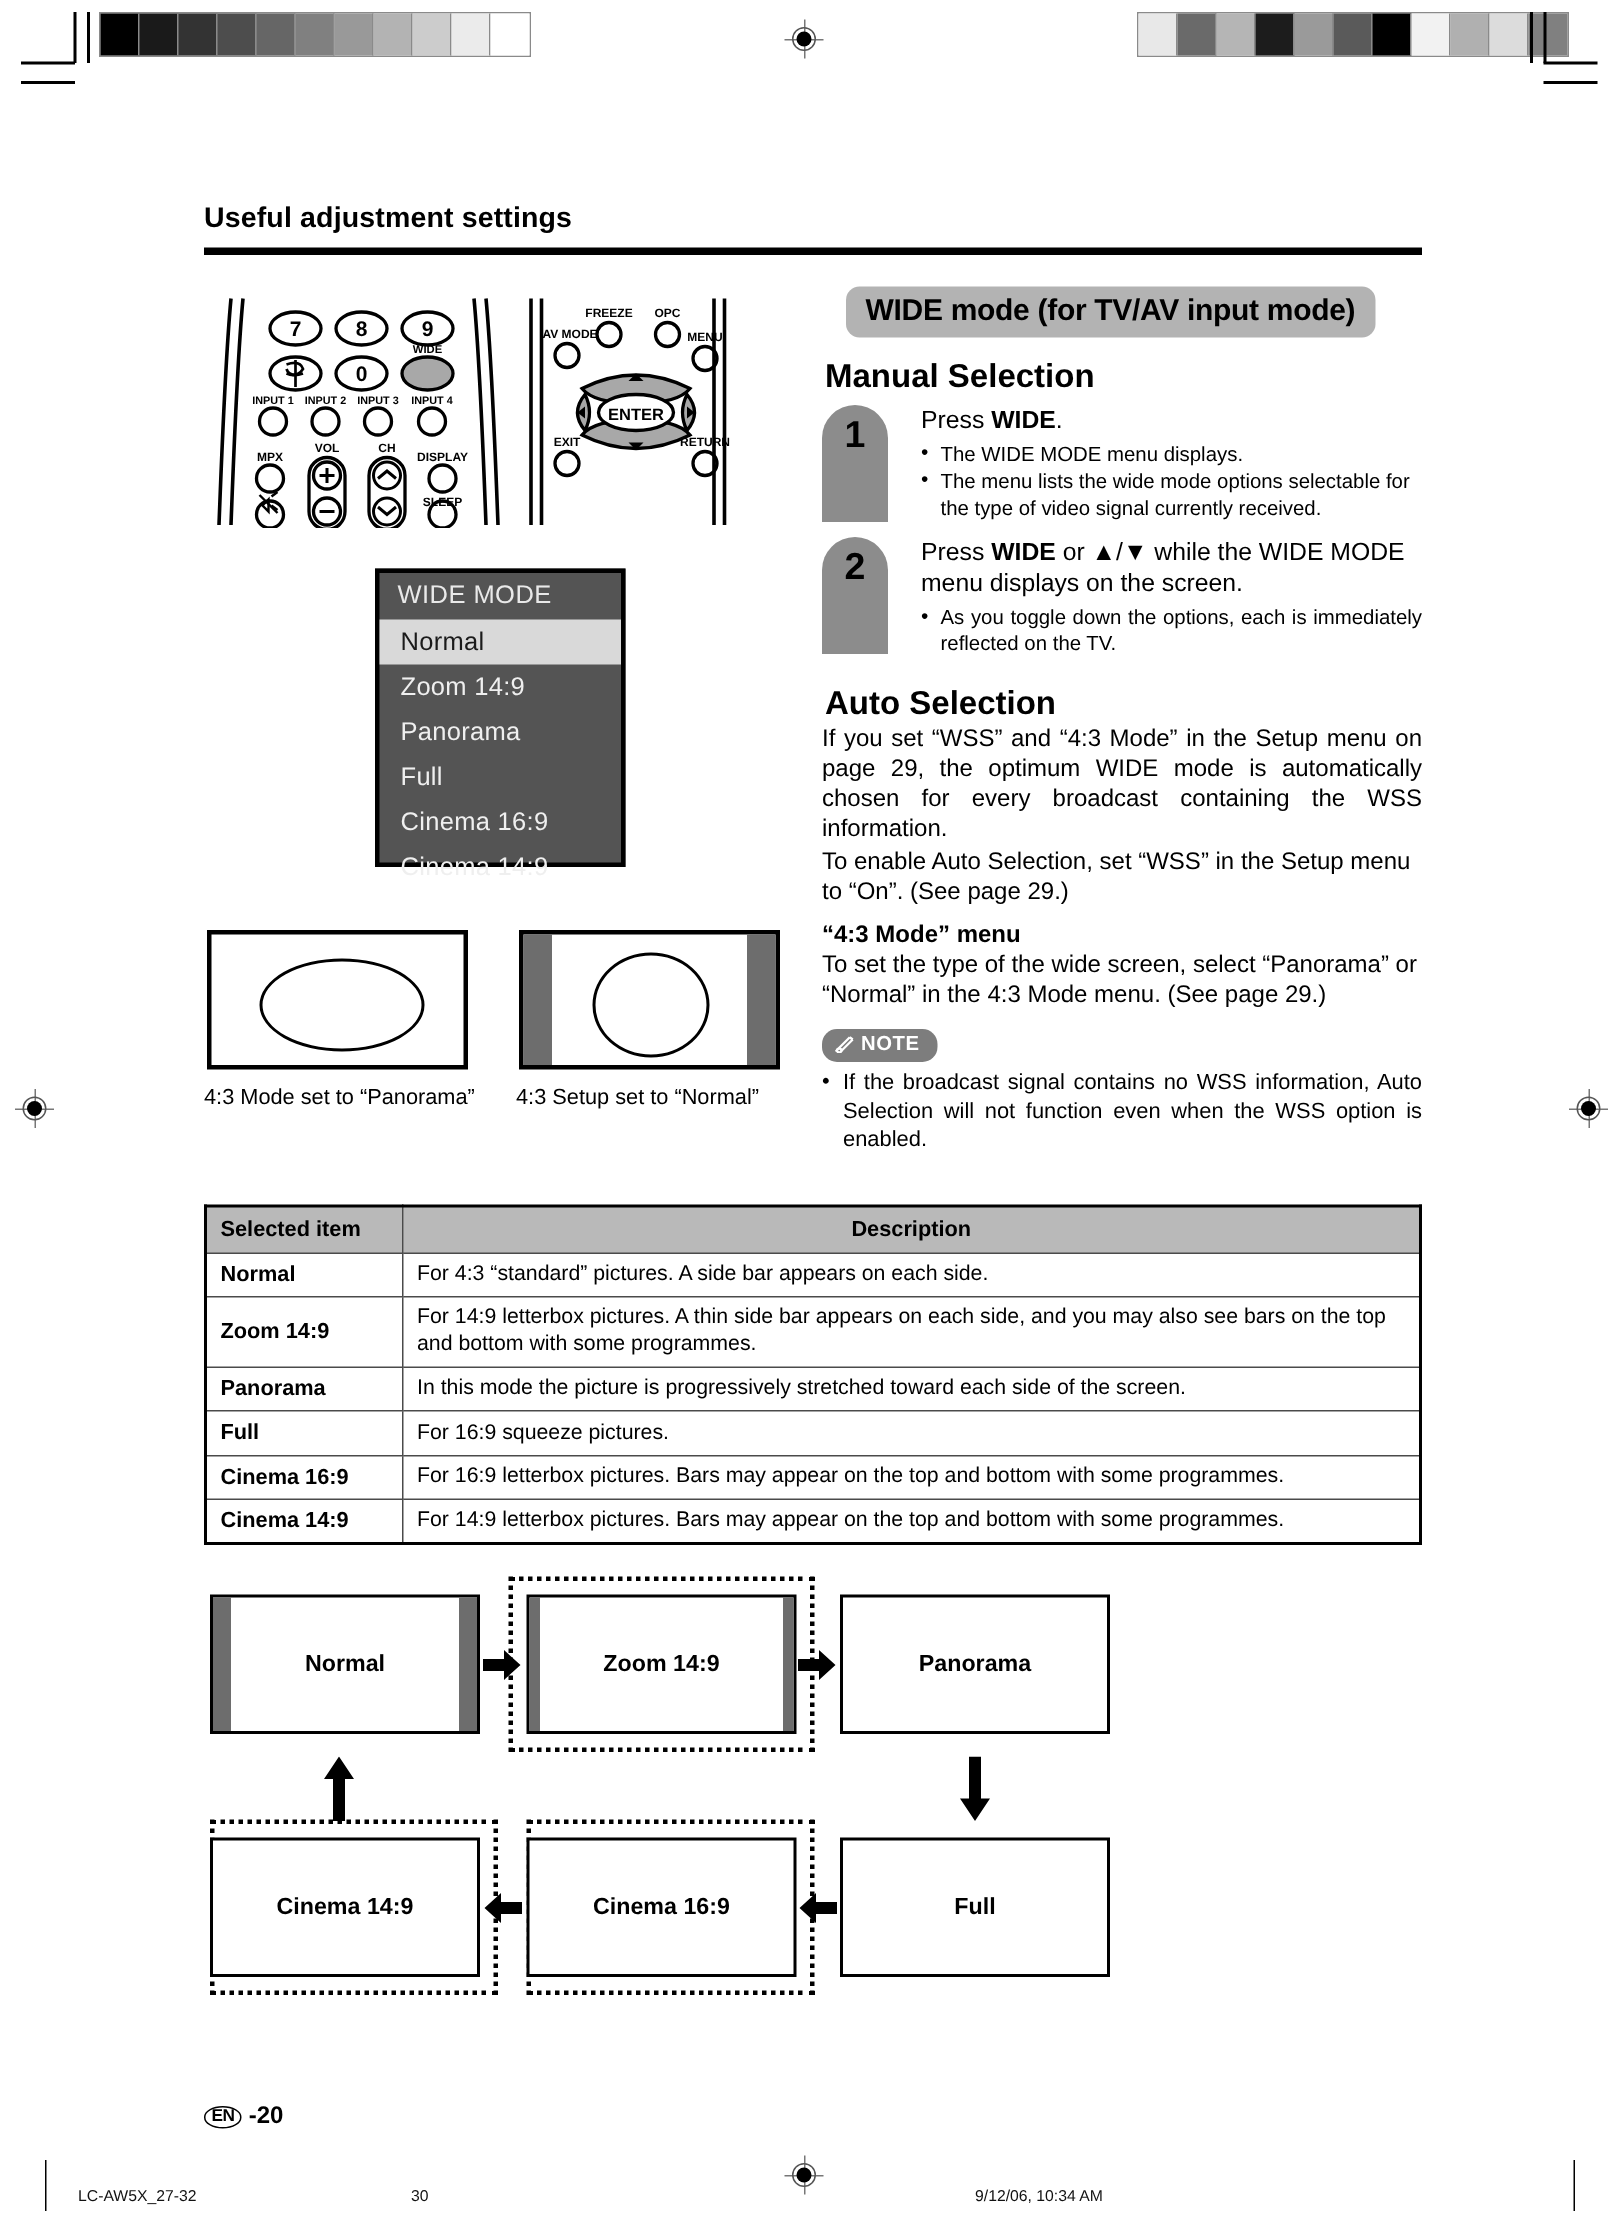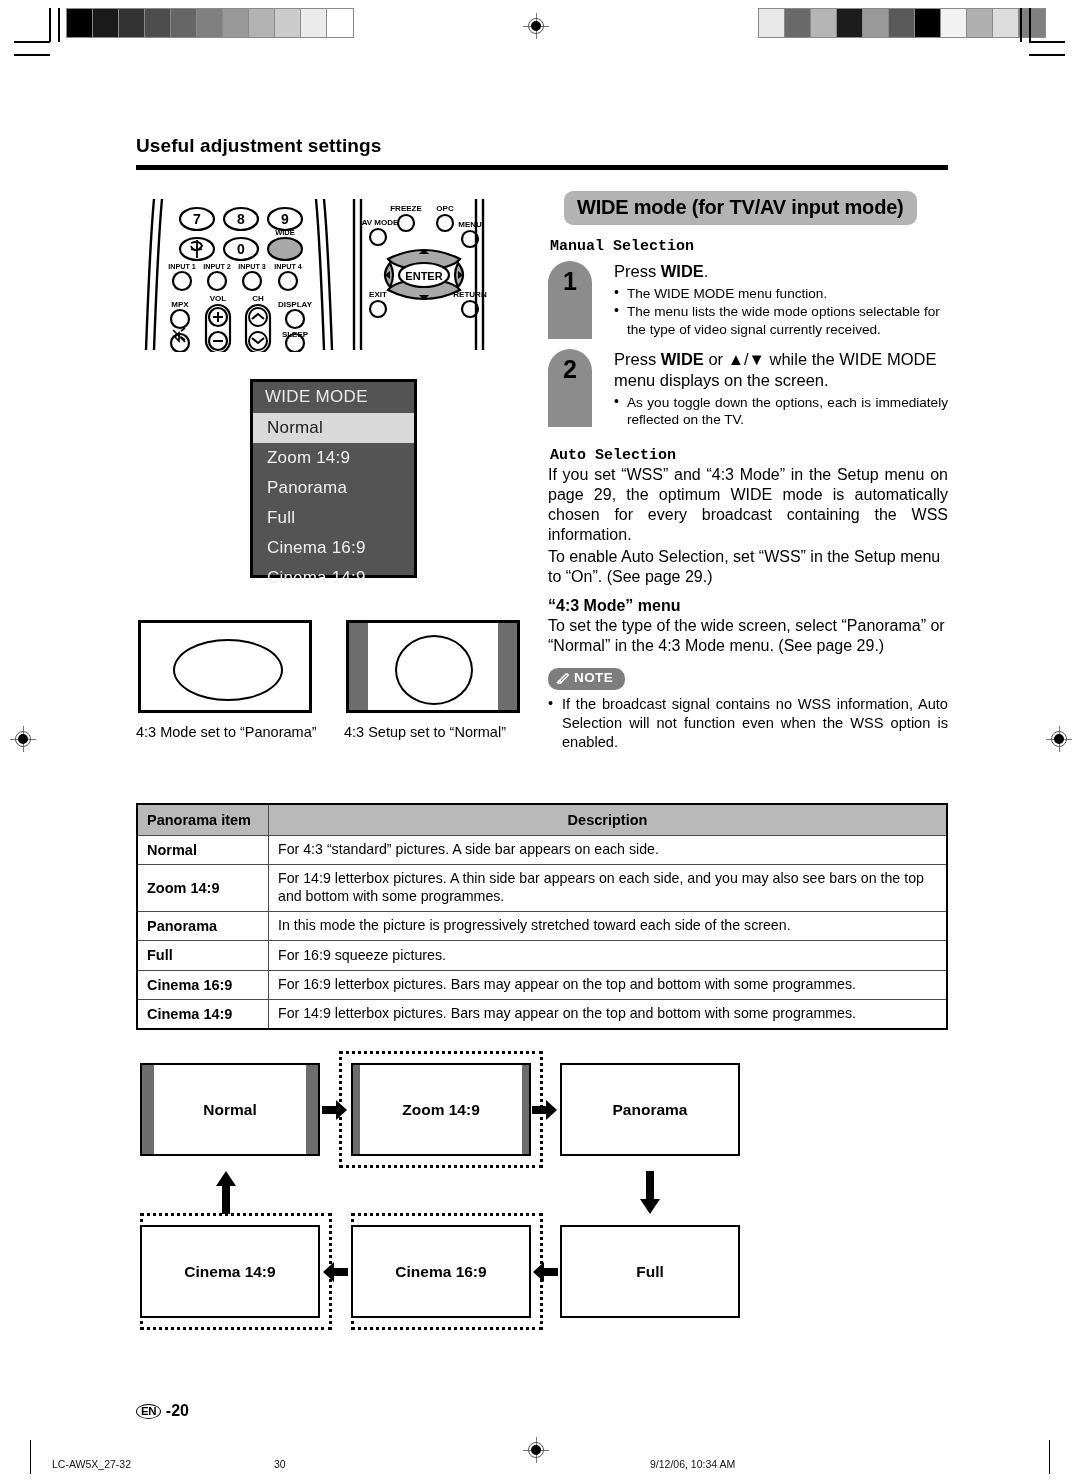--- a/index.html
+++ b/index.html
@@ -40,21 +40,21 @@
   .tvbox{position:absolute;border:3px solid #000;background:#fff;box-sizing:border-box;}
   .tvbox .bar{position:absolute;top:0;bottom:0;width:19px;background:#6d6d6d;}
   .tvbox .bar.l{left:0;}
   .tvbox .bar.r{right:0;}
   .tvbox .oval{position:absolute;border:2.5px solid #000;border-radius:50%;box-sizing:border-box;}
   .capt{position:absolute;font-size:14.5px;white-space:nowrap;}
 
   
   .rc{position:absolute;left:548px;top:176px;width:400px;}
   .badge-head{display:inline-block;background:#b3b3b3;border-radius:9px;padding:5px 13px 6px 13px;font-size:20px;font-weight:bold;letter-spacing:-.2px;margin-left:16px;}
-  .h2{font-size:15px;font-weight:bold;margin:13px 0 0 2px;font-family:Liberation Mono, monospace;}
+  .h2{font-size:22px;font-weight:bold;margin:13px 0 0 2px;}
   .step{position:relative;margin-top:6px;min-height:82px;}
   .step .num{position:absolute;left:0;top:0;width:44px;height:78px;background:#8c8c8c;border-radius:22px 22px 0 0;color:#000;font-size:25px;font-weight:bold;text-align:center;line-height:40px;}
   .step .body{margin-left:66px;font-size:15.5px;line-height:1.27;}
   .step .body .lead{font-size:16.5px;}
   .bullets{margin:3px 0 0 0;padding:0;list-style:none;}
   .bullets li{position:relative;padding-left:13px;font-size:13.6px;line-height:1.28;margin-top:1px;}
   .bullets li:before{content:"\2022";position:absolute;left:0;top:-1px;font-size:14px;}
   .just{text-align:justify;}
   .para{font-size:16px;line-height:1.26;margin-top:1px;}
   .sub{font-size:16px;font-weight:bold;margin-top:10px;}
@@ -296,21 +296,21 @@
   <div class="rc">
     <div class="badge-head">WIDE mode (for TV/AV input mode)</div>
 
     <div class="h2">Manual Selection</div>
 
     <div class="step">
       <div class="num">1</div>
       <div class="body">
         <div class="lead"><span>Press </span><b>WIDE</b><span>.</span></div>
         <ul class="bullets">
-          <li>The WIDE MODE menu function.</li>
+          <li>The WIDE MODE menu displays.</li>
           <li>The menu lists the wide mode options selectable for the type of video signal currently received.</li>
         </ul>
       </div>
     </div>
 
     <div class="step" style="min-height:92px;">
       <div class="num">2</div>
       <div class="body">
         <div class="lead"><span>Press </span><b>WIDE</b><span> or ▲/▼ while the WIDE MODE menu displays on the screen.</span></div>
         <ul class="bullets">
@@ -341,21 +341,21 @@
       </span><span>NOTE</span>
     </div>
     <ul class="note-list">
       <li>If the broadcast signal contains no WSS information, Auto Selection will not function even when the WSS option is enabled.</li>
     </ul>
   </div>
 
   <table class="tbl">
     <thead>
       <tr>
-        <th class="item">Panorama item</th>
+        <th class="item">Selected item</th>
         <th class="desc">Description</th>
       </tr>
     </thead>
     <tbody>
       <tr>
         <td class="item">Normal</td>
         <td>For 4:3 “standard” pictures. A side bar appears on each side.</td>
       </tr>
       <tr>
         <td class="item">Zoom 14:9</td>

